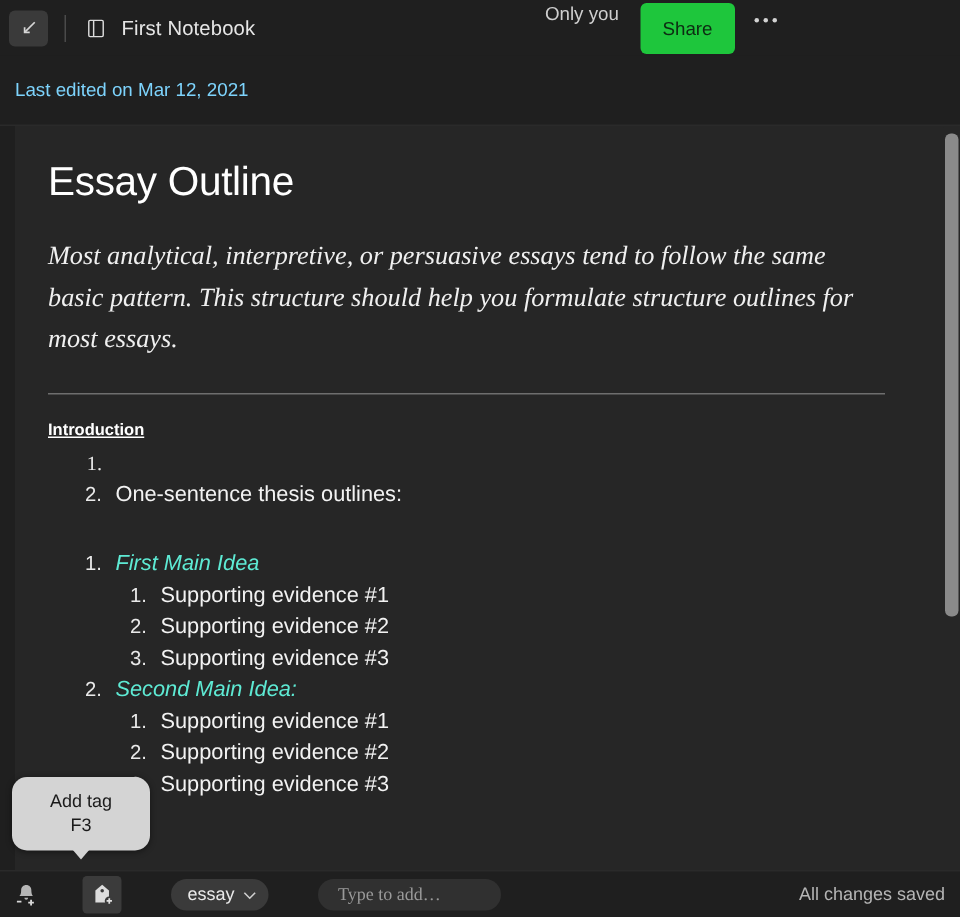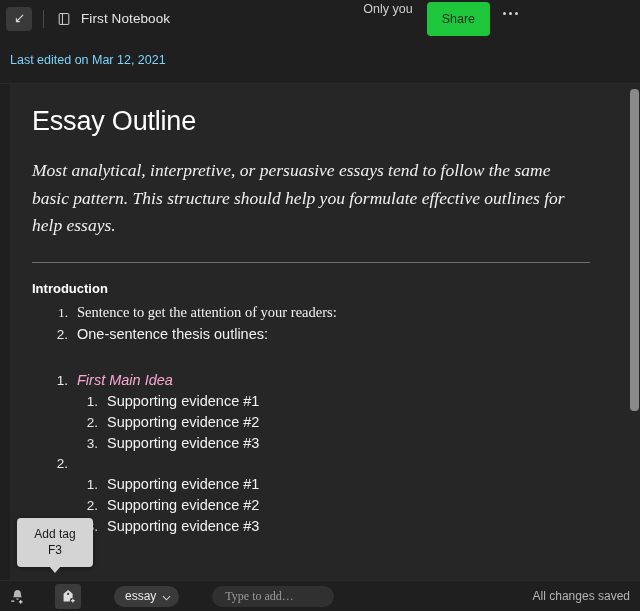--- a/index.html
+++ b/index.html
@@ -161,24 +161,25 @@
   }
 
   .hrule {
     width: 558px;
     height: 1px;
     background: #6e6e6e;
     margin: 16px 0 18px 0;
   }
 
   .sec-head {
-    font-size: 13px;
+    font-size: 11px;
     font-weight: bold;
     color: #ffffff;
     margin-bottom: 8px;
+    text-decoration: underline;
   }
 
   .sec-gap { height: 25px; }
 
   .olist { list-style: none; }
 
   .li-row {
     display: flex;
     align-items: baseline;
     margin-bottom: 5px;
@@ -203,21 +204,21 @@
   }
   .txt-serif {
     font-family: "Liberation Serif", serif;
     font-size: 14.5px;
     color: #f2f2f2;
   }
   .txt-sans-italic {
     font-family: "Liberation Sans", sans-serif;
     font-style: italic;
     font-size: 14.5px;
-    color: #f9a8d4;
+    color: #5eead4;
   }
   .num-serif { font-family: "Liberation Serif", serif; font-size: 13.5px; }
   .num-sans  { font-family: "Liberation Sans", sans-serif; font-size: 13.5px; }
 
   
   .scrollbar-track {
     position: absolute;
     top: 85px;
     right: 0;
     width: 11px;
@@ -231,27 +232,27 @@
     width: 9px;
     height: 322px;
     border-radius: 4px;
     background: #8a8a8a;
     cursor: pointer;
   }
 
   
   .tooltip {
     position: absolute;
-    left: 17px;
+    left: 8px;
     top: 518px;
-    width: 76px;
+    width: 92px;
     padding: 8px 4px 9px 4px;
     background: #d4d4d4;
     color: #1a1a1a;
-    border-radius: 4px;
+    border-radius: 10px;
     text-align: center;
     font-size: 12px;
     line-height: 1.35;
     z-index: 40;
     box-shadow: 0 1px 4px rgba(0,0,0,0.45);
   }
   .tooltip:after {
     content: "";
     position: absolute;
     left: 50%;
@@ -367,30 +368,29 @@
 
   <div class="lastedit-row">
     <span class="lastedit-text">Last edited on Mar 12, 2021</span>
   </div>
 
   <div class="page">
     <div class="page-inner">
 
       <div class="note-title">Essay Outline</div>
 
-      <div class="note-intro">Most analytical, interpretive, or persuasive essays tend to follow the same basic pattern. This structure should help you formulate effective outlines for help essays.</div>
+      <div class="note-intro">Most analytical, interpretive, or persuasive essays tend to follow the same basic pattern. This structure should help you formulate structure outlines for most essays.</div>
 
       <div class="hrule"></div>
 
       <div id="sections">
           <div class="sec-head">Introduction</div>
           <ul class="olist">
             <li class="li-row lvl1">
               <span class="li-num num-serif">1.</span>
-              <span class="txt-serif">Sentence to get the attention of your readers:</span>
             </li>
             <li class="li-row lvl1">
               <span class="li-num num-sans">2.</span>
               <span class="txt-sans">One-sentence thesis outlines:</span>
             </li>
           </ul>
           <div class="sec-gap"></div>
           <ul class="olist">
             <li class="li-row lvl1">
               <span class="li-num num-sans">1.</span>
@@ -403,20 +403,21 @@
             <li class="li-row lvl2">
               <span class="li-num num-sans">2.</span>
               <span class="txt-sans">Supporting evidence #2</span>
             </li>
             <li class="li-row lvl2">
               <span class="li-num num-sans">3.</span>
               <span class="txt-sans">Supporting evidence #3</span>
             </li>
             <li class="li-row lvl1">
               <span class="li-num num-sans">2.</span>
+              <span class="txt-sans-italic">Second Main Idea:</span>
             </li>
             <li class="li-row lvl2">
               <span class="li-num num-sans">1.</span>
               <span class="txt-sans">Supporting evidence #1</span>
             </li>
             <li class="li-row lvl2">
               <span class="li-num num-sans">2.</span>
               <span class="txt-sans">Supporting evidence #2</span>
             </li>
             <li class="li-row lvl2">

